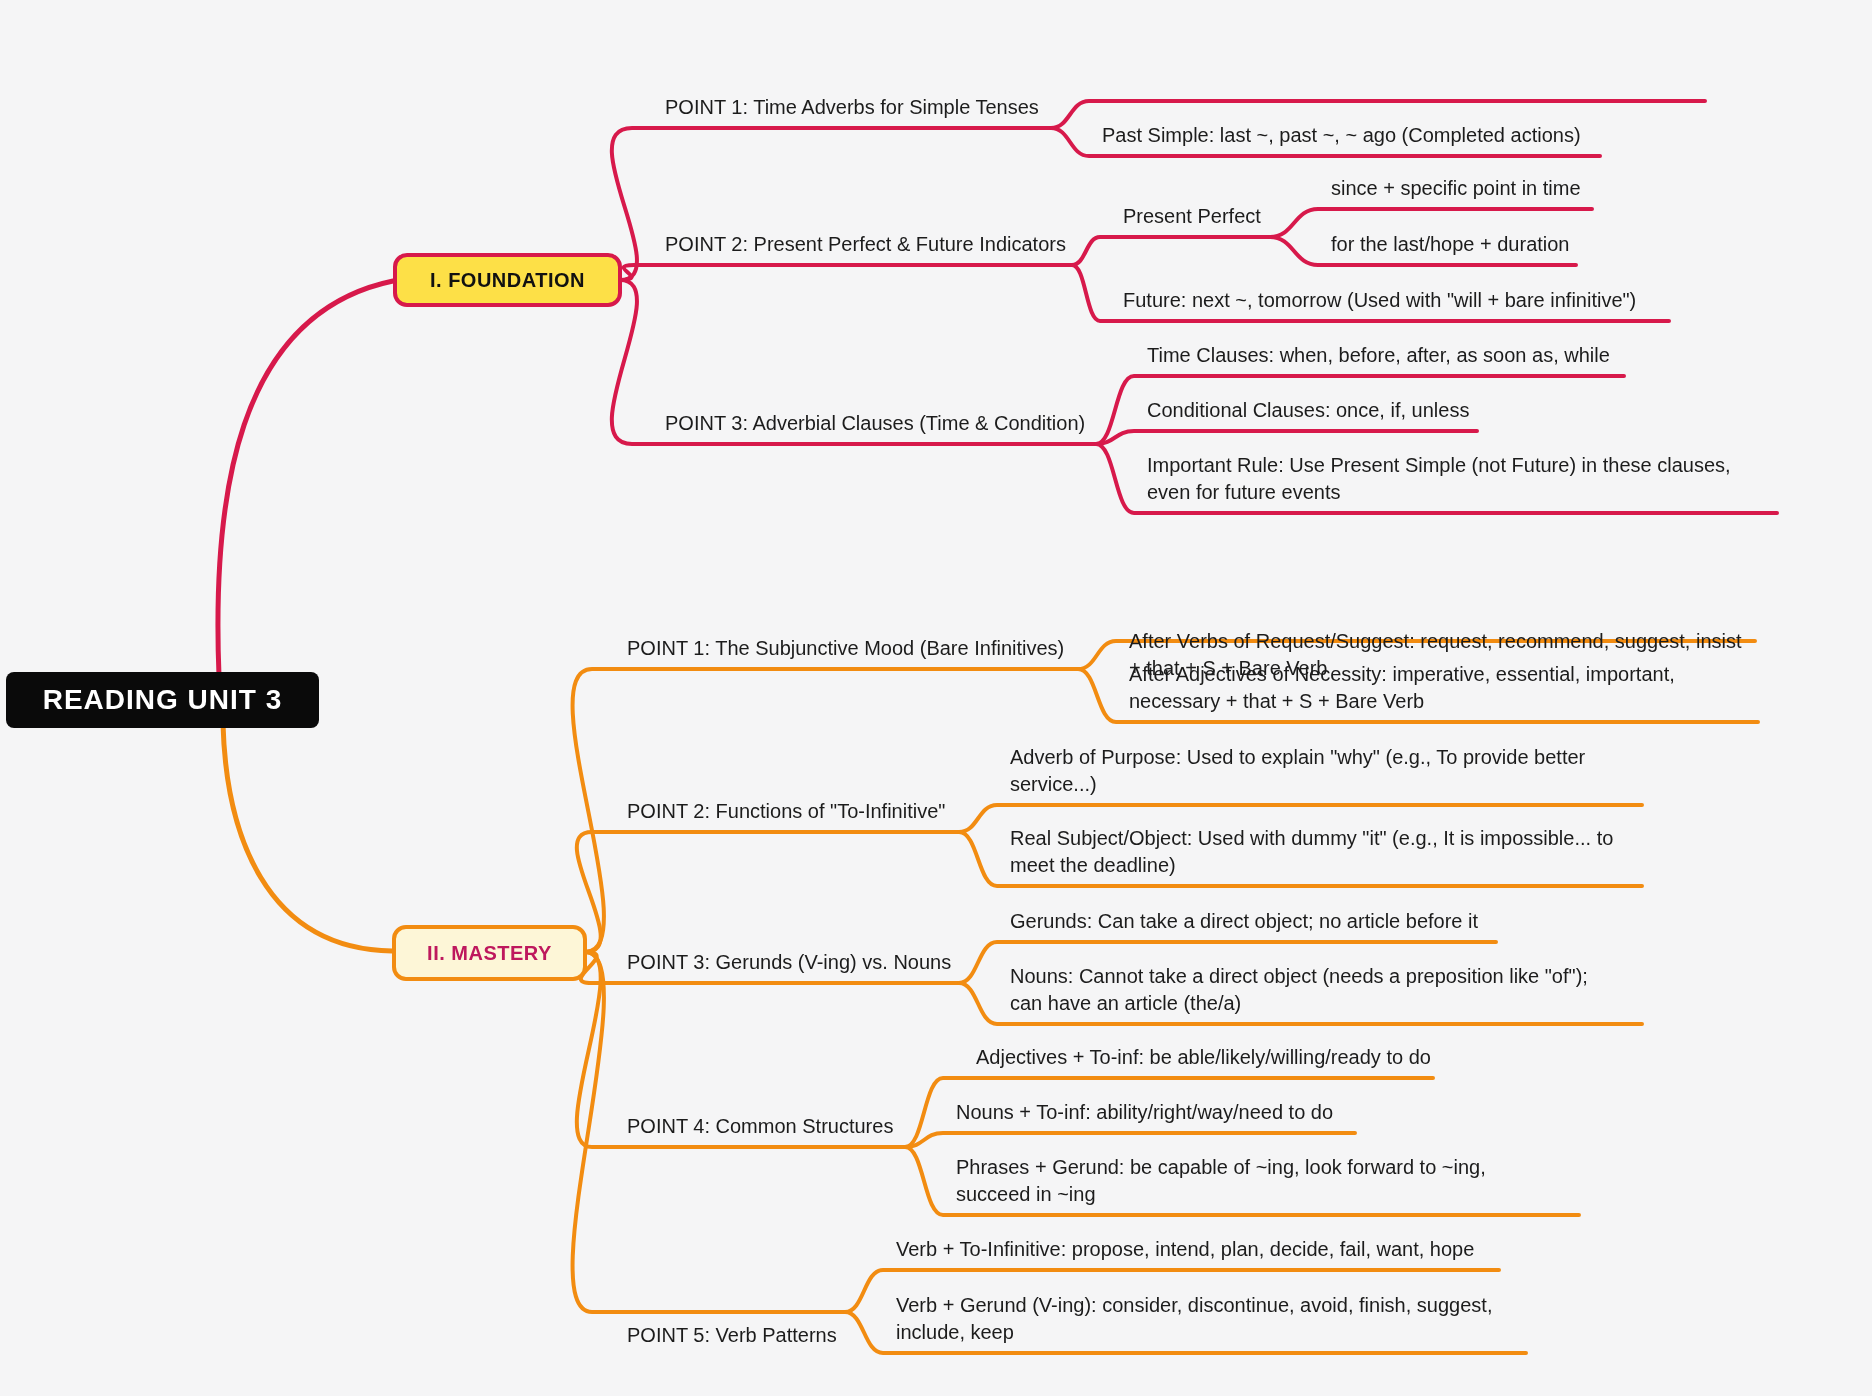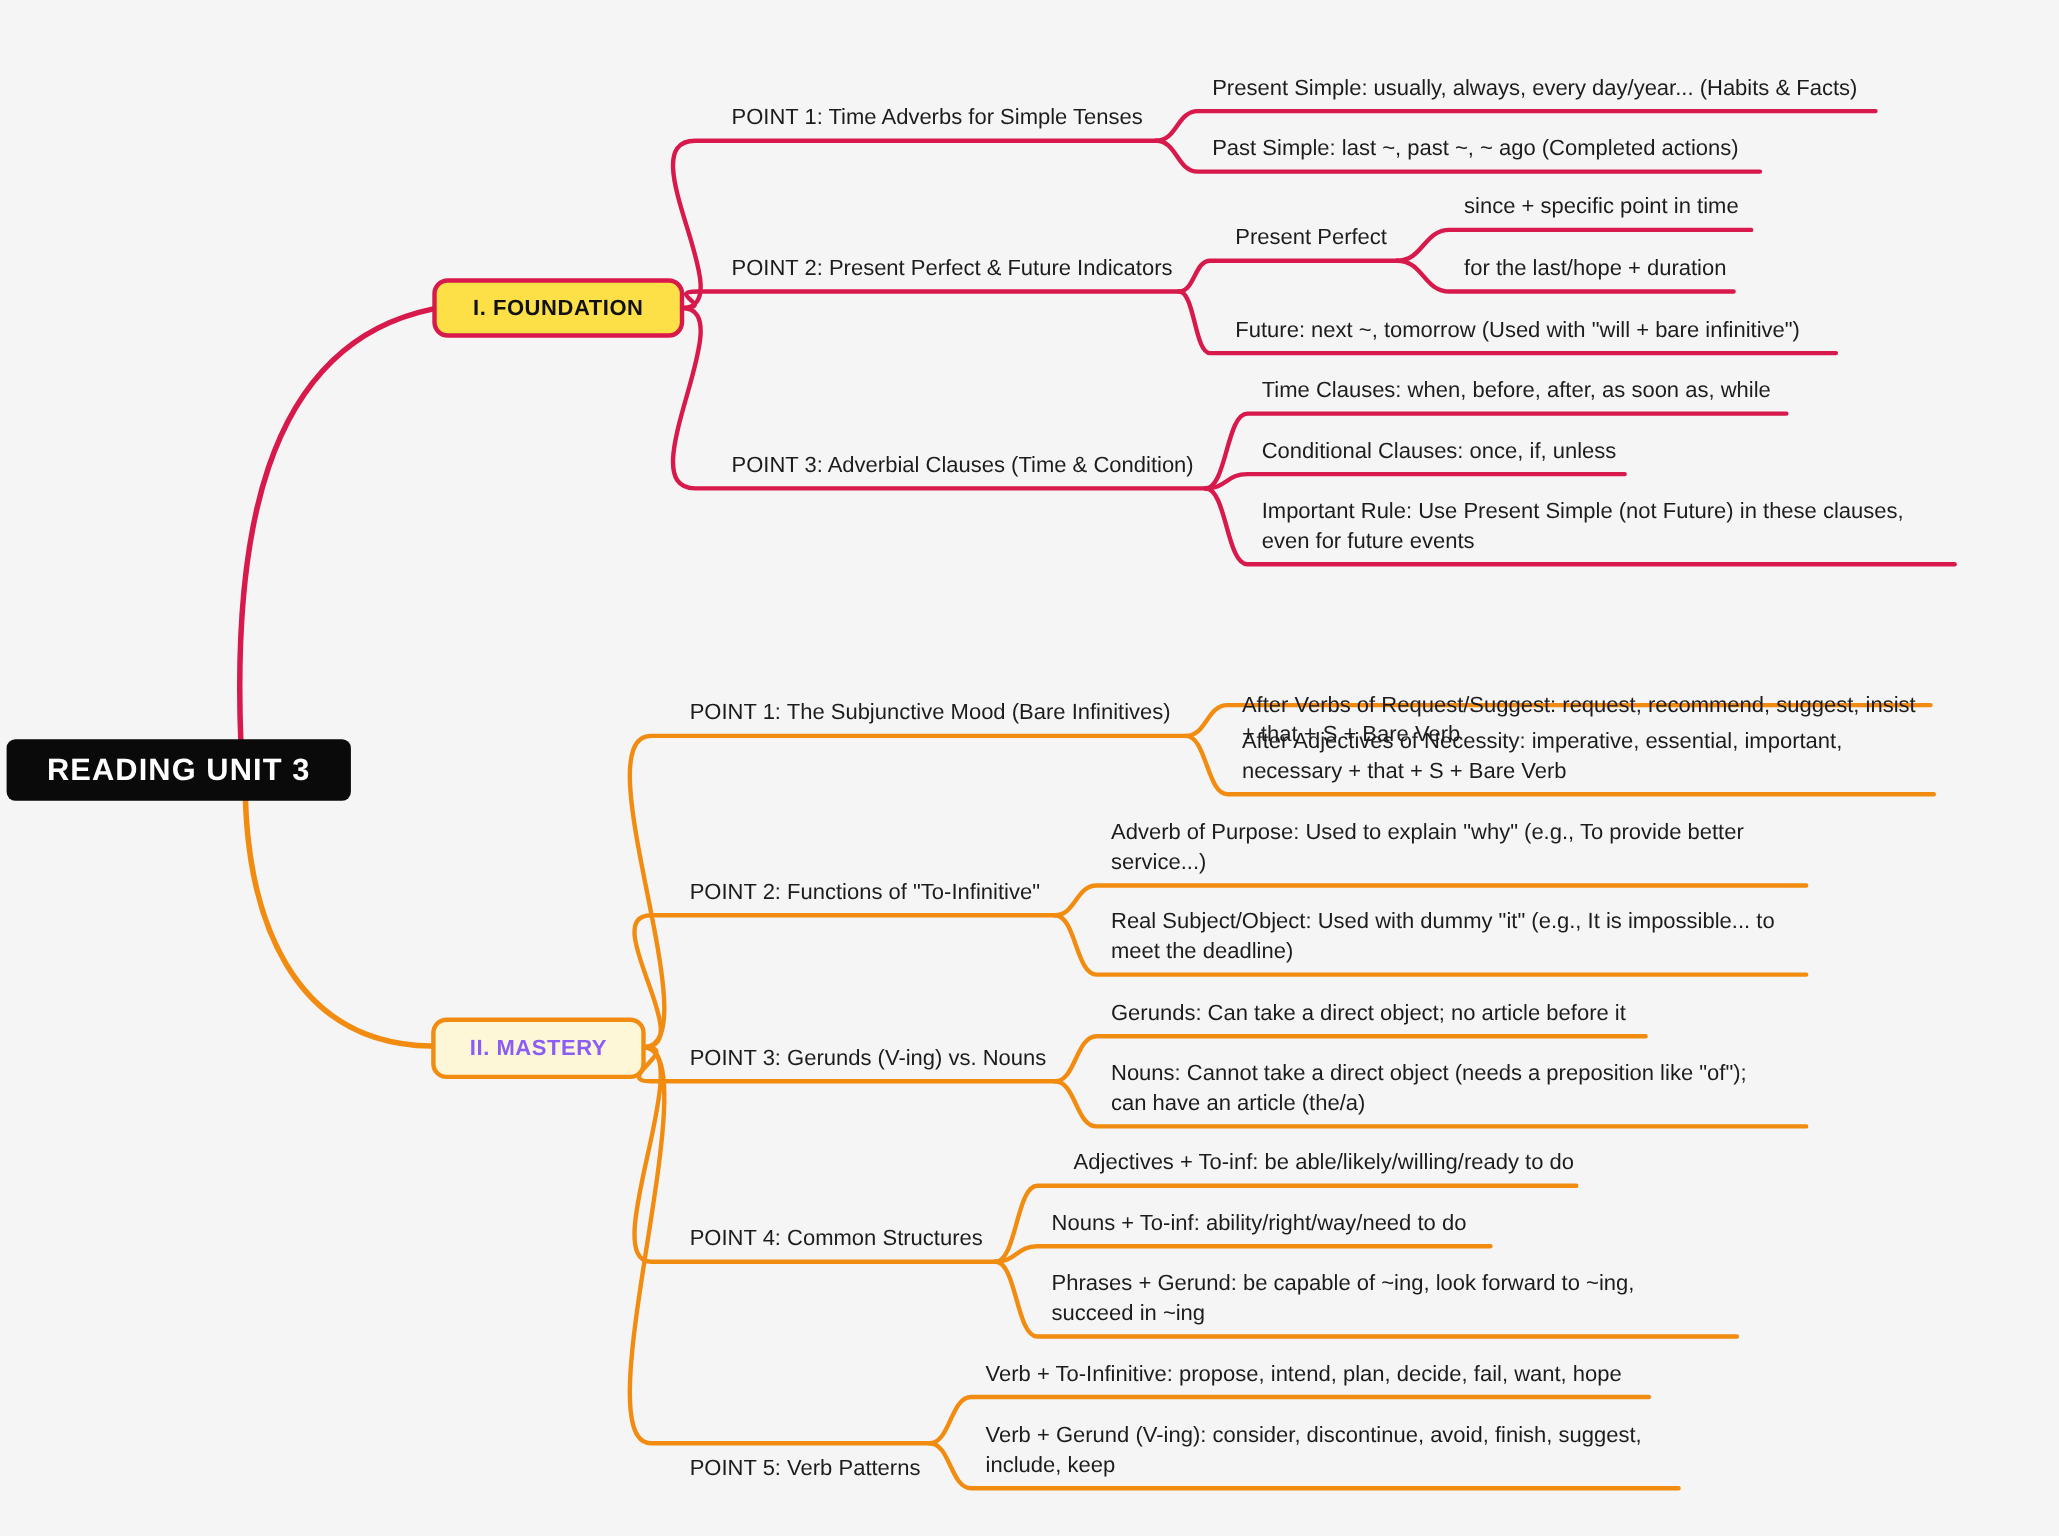--- a/index.html
+++ b/index.html
@@ -47,21 +47,21 @@
   .foundation-box{
     background:#fde047;
     border:4px solid var(--c-red,#d7194b);
     color:#111;
     font-size:20px;
     letter-spacing:.5px;
   }
   .mastery-box{
     background:var(--c-mastery-fill,#fdf6d7);
     border:4px solid var(--c-orange,#f28c11);
-    color:#8b5cf6;
+    color:#be185d;
     font-size:20px;
     letter-spacing:.5px;
   }
   .label{
     position:absolute;
     font-size:20px;
     line-height:27px;
     color:var(--c-text,#1c1c1c);
     white-space:pre-line;
   }
@@ -116,21 +116,20 @@
     <path class="edge-orange" d="M 845,1312 C 864,1312 864,1353 883,1353 L 1526,1353"></path>
   </svg>
 
   <div class="node-box root-box" style="left:6px;top:672px;width:313px;height:56px;">READING UNIT 3</div>
 
   <div class="node-box foundation-box" style="left:393px;top:253px;width:229px;height:54px;">I. FOUNDATION</div>
 
   <div class="node-box mastery-box" style="left:392px;top:925px;width:195px;height:56px;">II. MASTERY</div>
 
   <div class="label" style="left:665px;top:94px;">POINT 1: Time Adverbs for Simple Tenses</div>
-  <div class="label" style="left:1102px;top:67px;">Present Simple: usually, always, every day/year... (Habits &amp; Facts)</div>
   <div class="label" style="left:1102px;top:122px;">Past Simple: last ~, past ~, ~ ago (Completed actions)</div>
 
   <div class="label" style="left:665px;top:231px;">POINT 2: Present Perfect &amp; Future Indicators</div>
   <div class="label" style="left:1123px;top:203px;">Present Perfect</div>
   <div class="label" style="left:1331px;top:175px;">since + specific point in time</div>
   <div class="label" style="left:1331px;top:231px;">for the last/hope + duration</div>
   <div class="label" style="left:1123px;top:287px;">Future: next ~, tomorrow (Used with "will + bare infinitive")</div>
 
   <div class="label" style="left:665px;top:410px;">POINT 3: Adverbial Clauses (Time &amp; Condition)</div>
   <div class="label" style="left:1147px;top:342px;">Time Clauses: when, before, after, as soon as, while</div>

